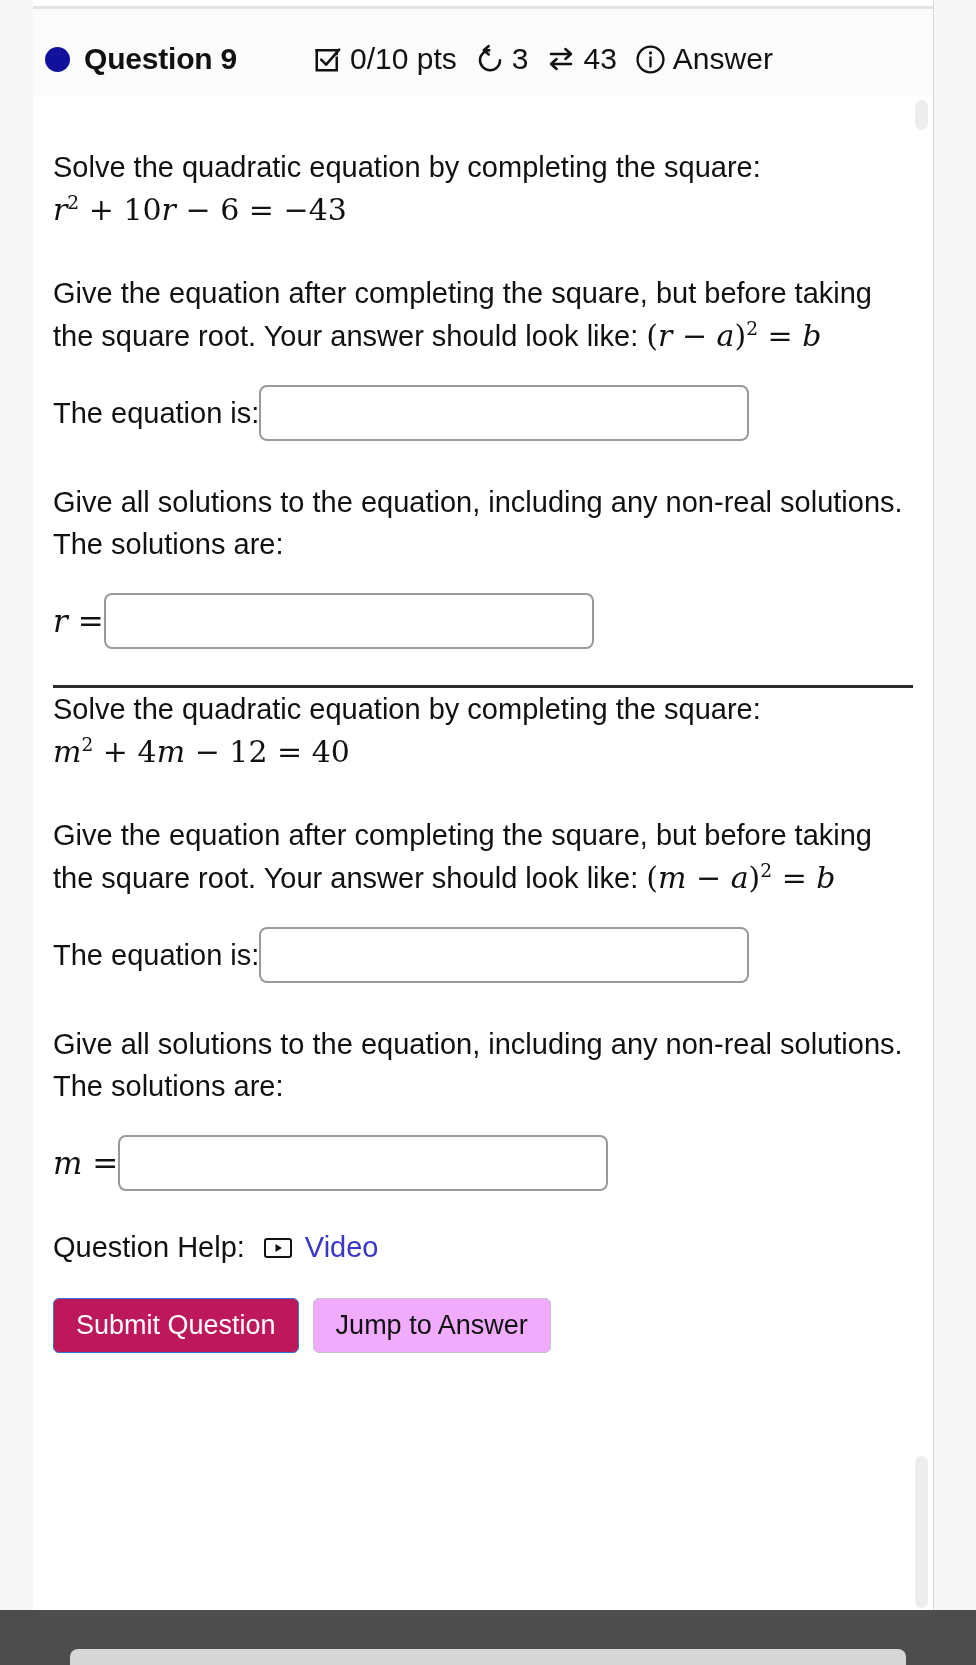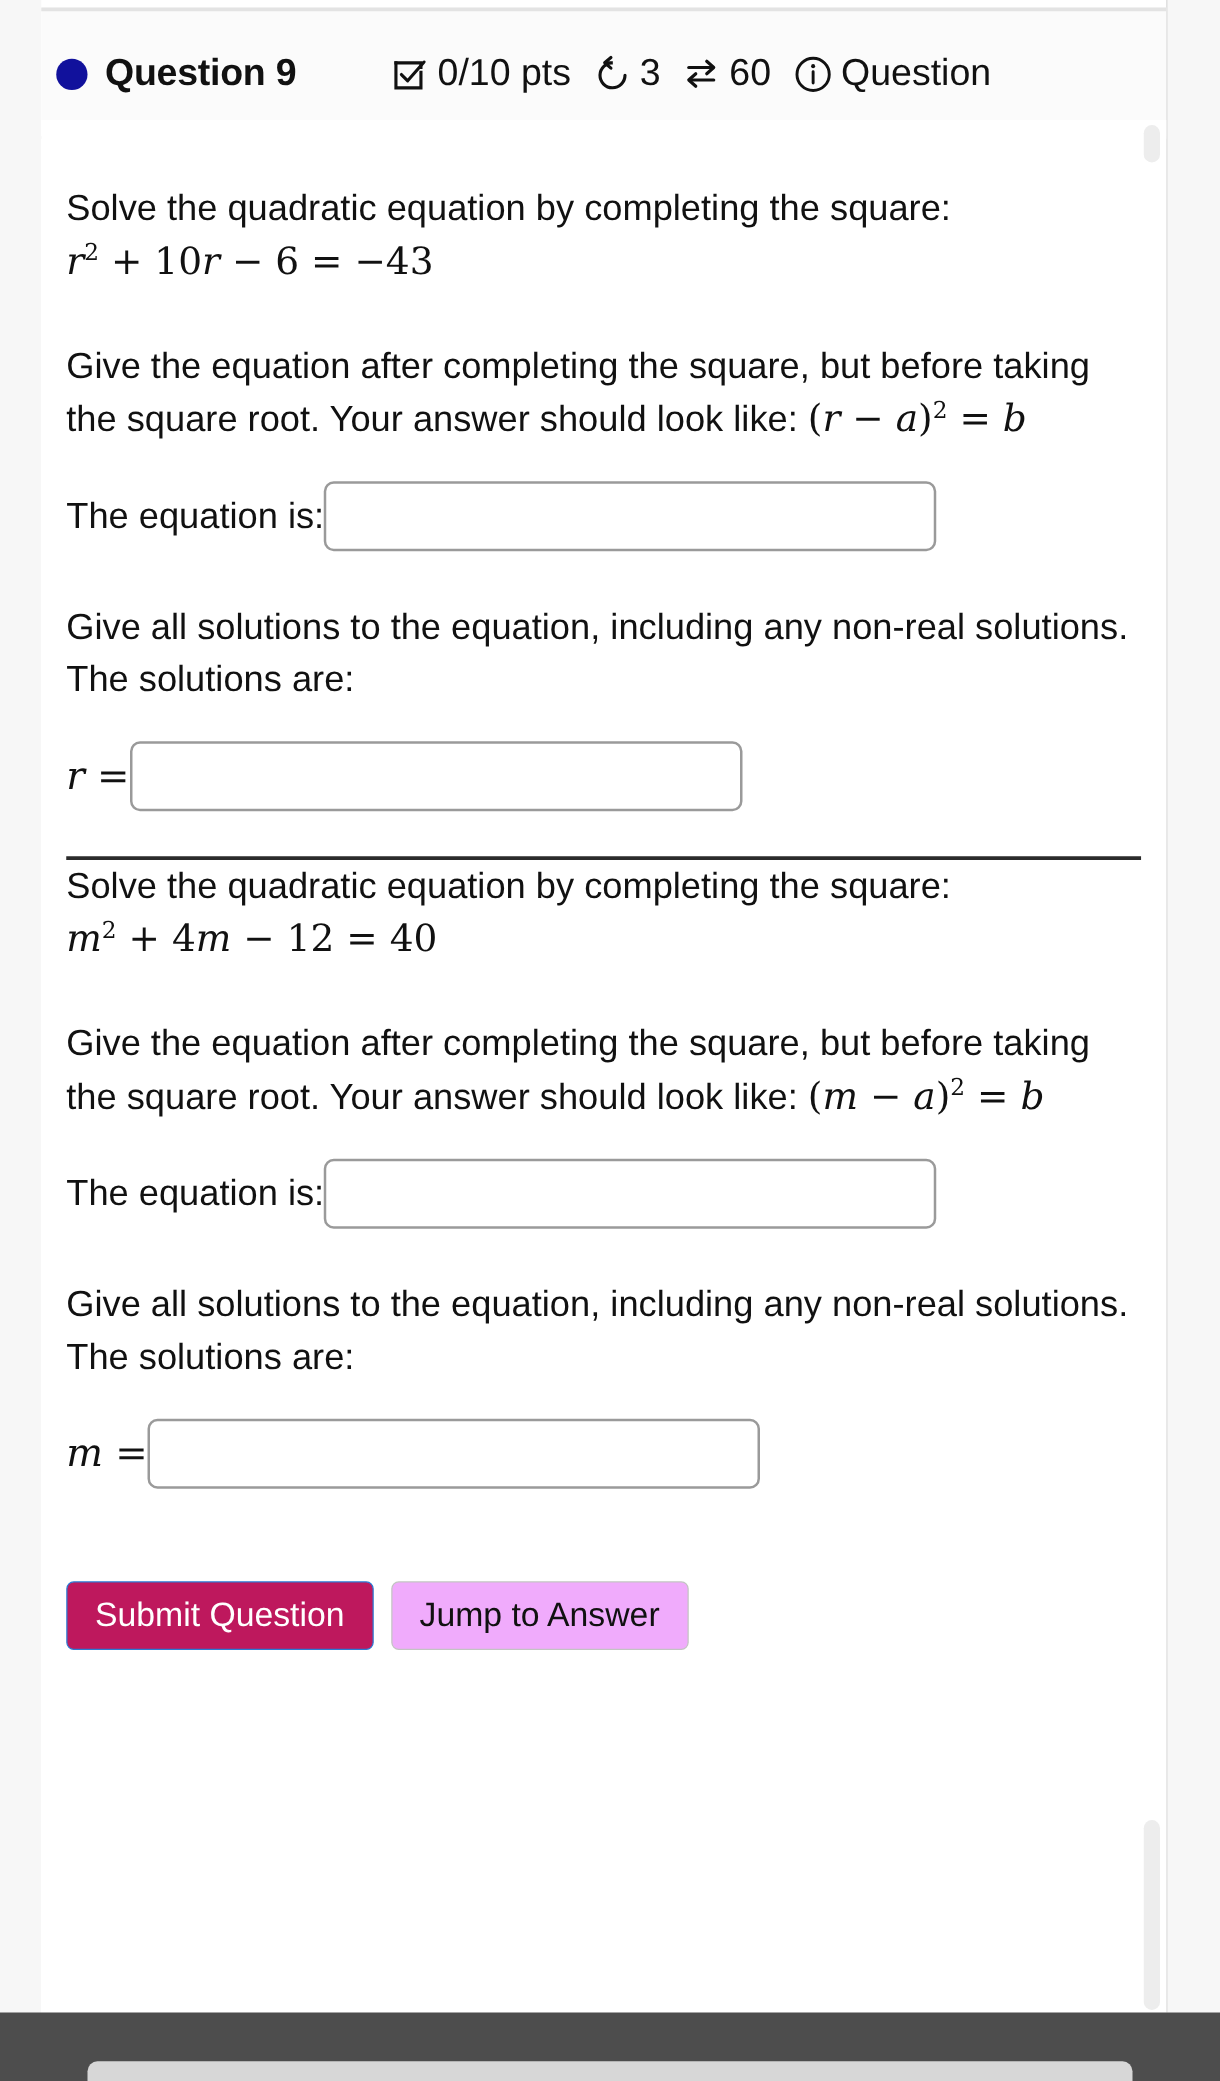--- a/index.html
+++ b/index.html
@@ -301,32 +301,32 @@
 
       <div class="meta-item">
         <span class="glyph">
           <svg width="30" height="30" viewBox="0 0 24 24" fill="none" stroke="#111" stroke-width="2">
             <path d="M4 8 L19 8" stroke-linecap="round"></path>
             <path d="M15.5 4 L20 8 L15.5 12" stroke-linecap="round" stroke-linejoin="round"></path>
             <path d="M20 16 L5 16" stroke-linecap="round"></path>
             <path d="M8.5 12 L4 16 L8.5 20" stroke-linecap="round" stroke-linejoin="round"></path>
           </svg>
         </span>
-        <span class="meta-text">60</span>
+        <span class="meta-text">43</span>
       </div>
 
       <div class="meta-item">
         <span class="glyph">
           <svg width="31" height="31" viewBox="0 0 24 24" fill="none" stroke="#111" stroke-width="1.8">
             <circle cx="12" cy="12" r="10"></circle>
             <circle cx="12" cy="6.9" r="1.25" fill="#111" stroke="none"></circle>
             <path d="M12 10.3 L12 17.4" stroke-linecap="round"></path>
           </svg>
         </span>
-        <span class="meta-text">Question</span>
+        <span class="meta-text">Answer</span>
       </div>
 
     </div>
   </div>
 
   <div class="q-body">
 
     <div class="part" style="padding-top:50px;">
 
       <p class="prose"><span>Solve the quadratic equation by completing the square: </span><span class="math"><span>r</span><sup>2</sup><span class="op">&nbsp;</span><span class="op">+</span><span class="op">&nbsp;</span><span class="num">10</span><span>r</span><span class="op">&nbsp;</span><span class="op">−</span><span class="op">&nbsp;</span><span class="num">6</span><span class="op">&nbsp;</span><span class="op">=</span><span class="op">&nbsp;</span><span class="num">−43</span></span></p>
@@ -377,20 +377,32 @@
 
       <div class="block-gap-sm"></div>
 
       <div class="answer-row">
         <span class="answer-label math-label">m =</span>
         <input class="answer-input w-solutions" type="text" placeholder="" style="">
       </div>
 
       <div class="block-gap-md"></div>
 
+      <div class="help-row">
+        <span>Question Help:</span>
+        <a class="video-link" href="#">
+          <span>
+            <svg width="30" height="24" viewBox="0 0 30 24" fill="none" stroke="#111" stroke-width="2">
+              <rect x="2" y="3" width="26" height="18" rx="2"></rect>
+              <path d="M12.5 8 L19 12 L12.5 16 Z" fill="#111" stroke="none"></path>
+            </svg>
+          </span>
+          <span>Video</span>
+        </a>
+      </div>
 
       <div class="btn-row">
         <button class="btn btn-primary">Submit Question</button>
         <button class="btn btn-secondary">Jump to Answer</button>
       </div>
 
     </div>
   </div>
 
   <div class="scroll-track"></div>

